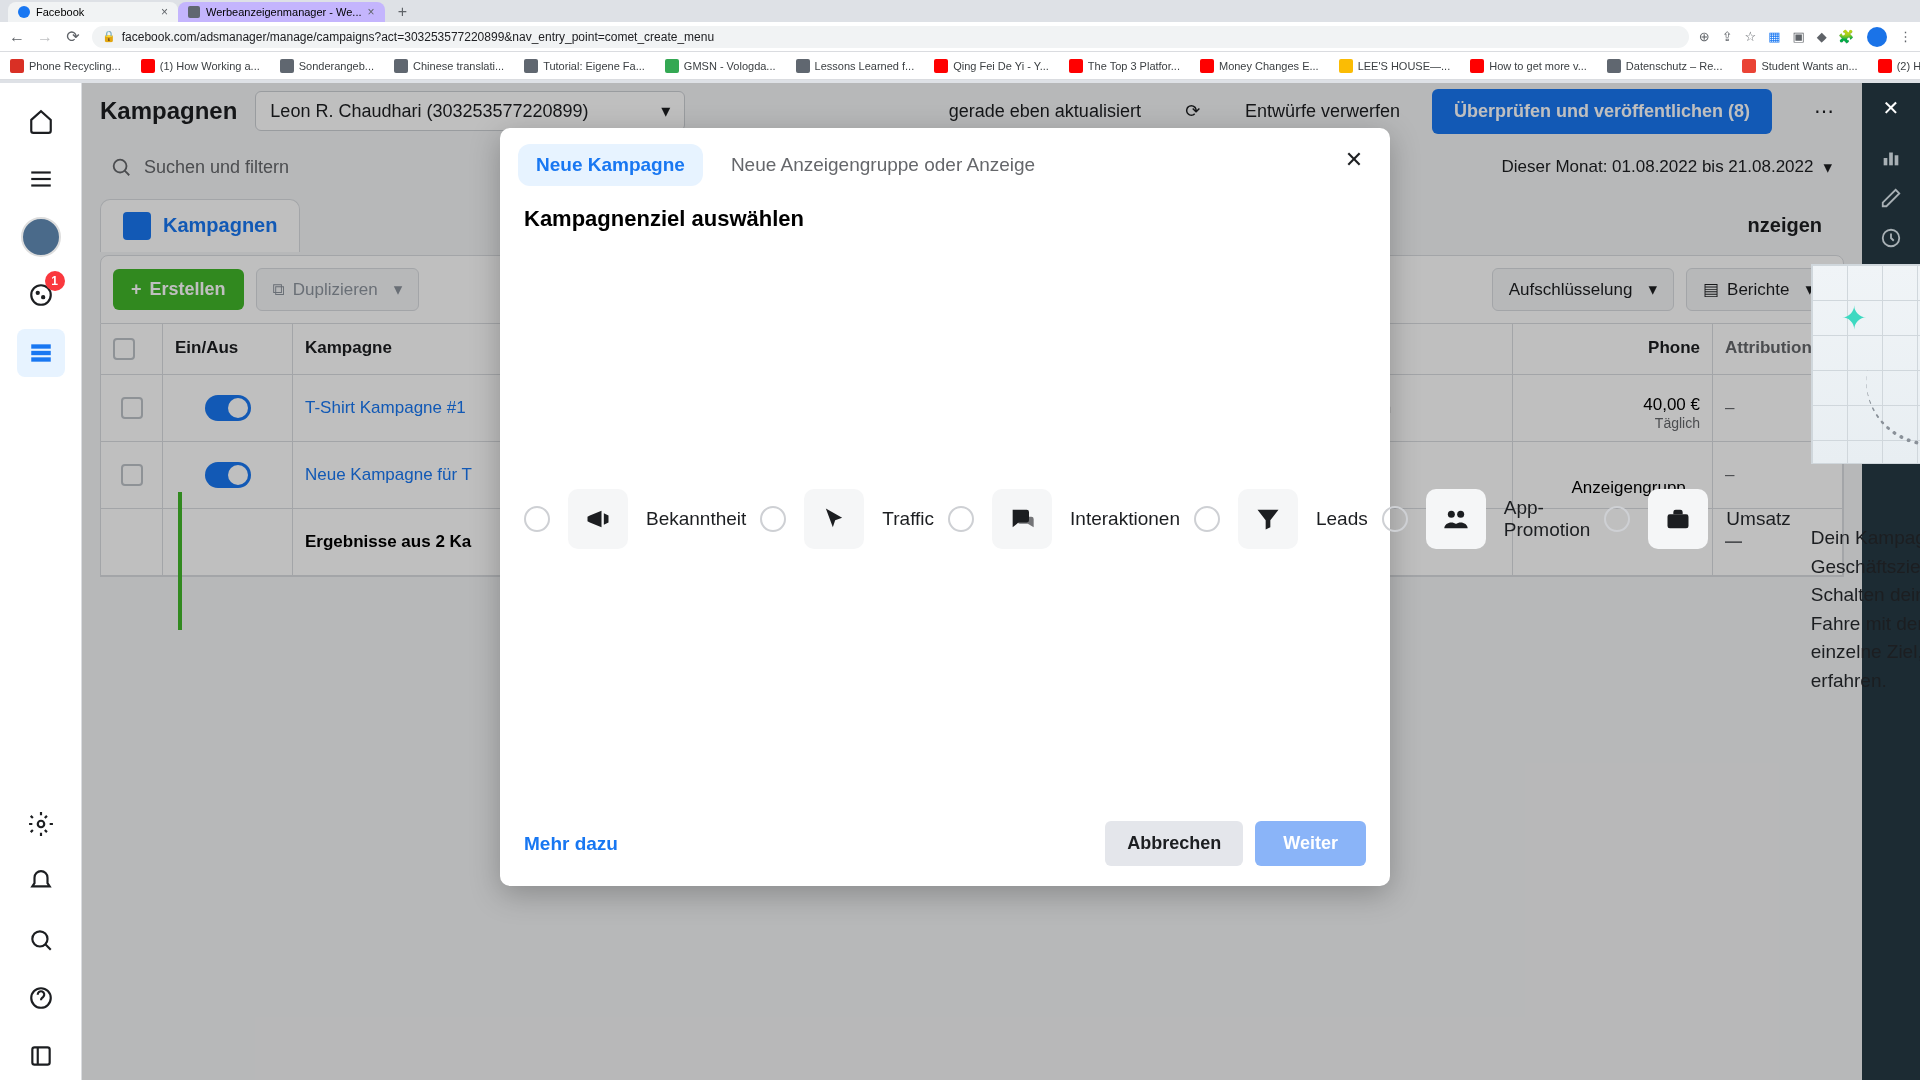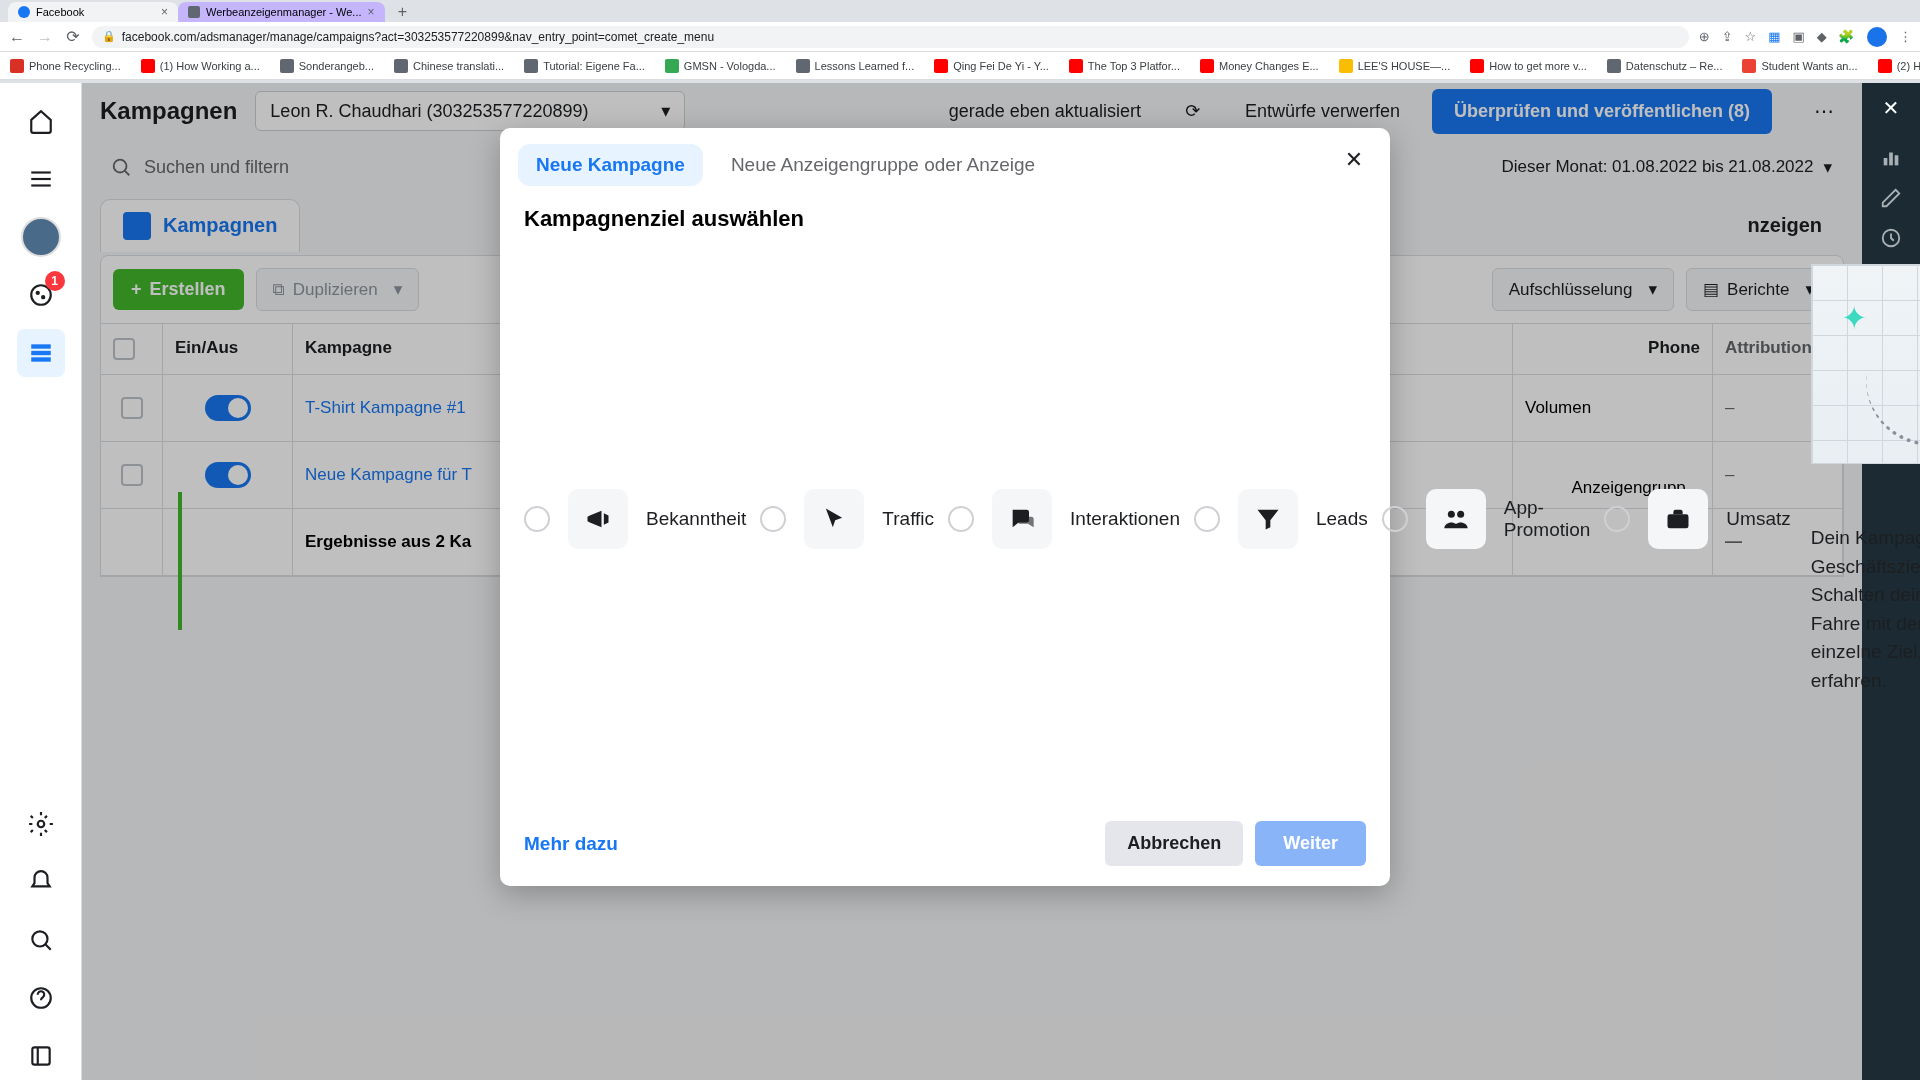--- a/index.html
+++ b/index.html
@@ -351,20 +351,24 @@
       <div id="table-body">
           <div class="trow">
     <div class="td checkbox-cell">
               <div class="checkbox"></div>
             </div>
     <div class="td toggle-cell">
               <div class="toggle"></div>
             </div>
     <div class="td name-cell">T-Shirt Kampagne #1</div>
     <div class="td strat-cell">Volumen</div>
+    <div class="td budget-cell">
+              <span>40,00 €</span>
+              <span style="font-size:14px;color:#65676b">Täglich</span>
+            </div>
     <div class="td attr-cell">–</div>
           </div>
           <div class="trow">
     <div class="td checkbox-cell">
               <div class="checkbox"></div>
             </div>
     <div class="td toggle-cell">
               <div class="toggle"></div>
             </div>
     <div class="td name-cell">Neue Kampagne für T</div>

